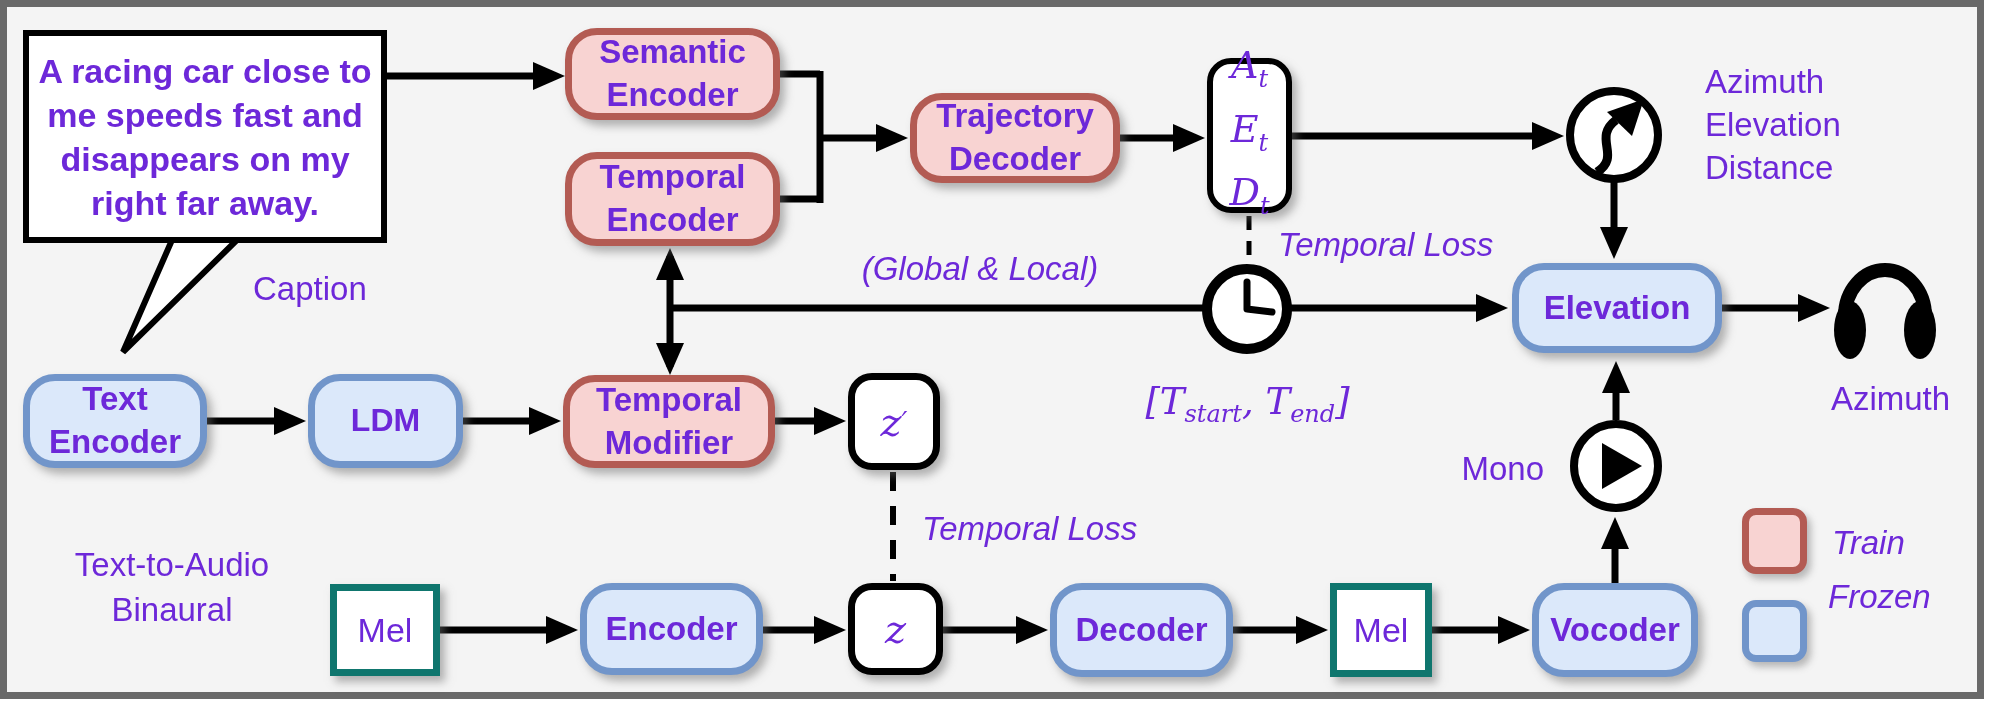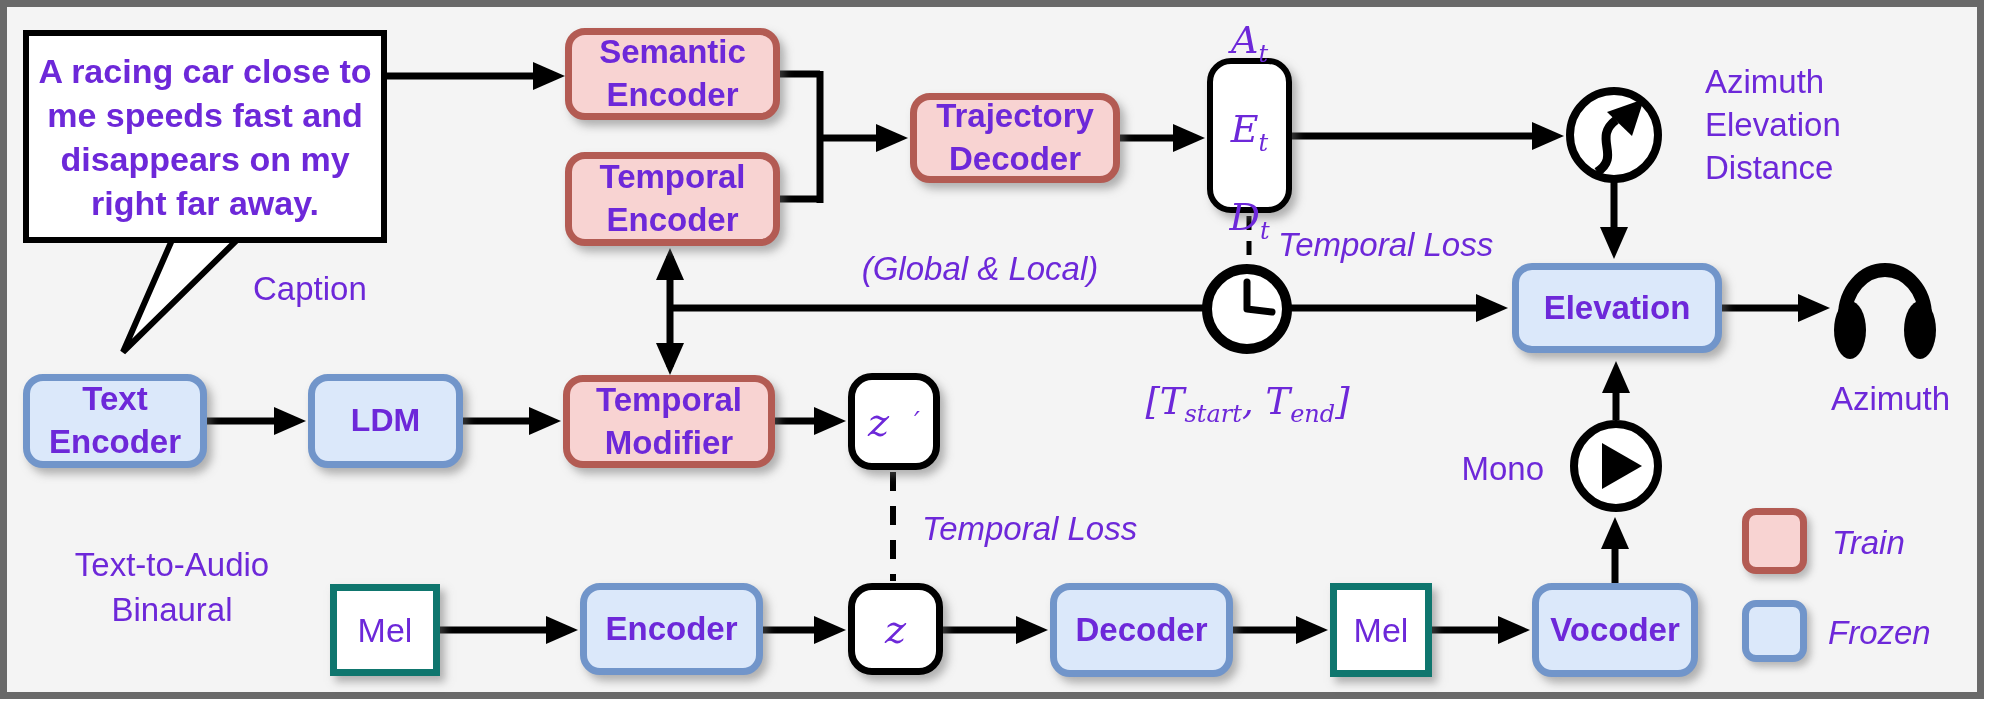--- a/index.html
+++ b/index.html
@@ -2,25 +2,25 @@
 <html><head>
 <meta charset="utf-8">
 <style>
   html,body{margin:0;padding:0;background:#ffffff;}
   #stage{position:relative;width:1998px;height:702px;background:#ffffff;overflow:hidden;
          font-family:"Liberation Sans",sans-serif;color:#6d28d9;}
   #frame{position:absolute;left:0;top:0;width:1984px;height:699px;box-sizing:border-box;
          border:7px solid #696969;background:#f4f4f4;}
   #layer{position:absolute;left:0;top:0;width:1998px;height:702px;}
   .box{position:absolute;box-sizing:border-box;display:flex;align-items:center;justify-content:center;
-       text-align:center;font-weight:bold;font-size:33px;line-height:1.3;border-radius:20px;
+       text-align:center;font-weight:bold;font-size:33px;line-height:1.3;border-radius:32px;
        box-shadow:5px 6px 8px rgba(110,110,110,.5);}
   .red{background:#f8d3d2;border:7px solid #b35b53;}
   .blue{background:#dbe8fa;border:7px solid #7195ca;}
-  .whitebox{background:#ffffff;border:7px solid #000;border-radius:24px;gap:25px;}
+  .whitebox{background:#ffffff;border:7px solid #000;border-radius:24px;}
   .mel{background:#ffffff;border:7px solid #0f766e;border-radius:0;font-weight:normal;font-size:34px;}
   .math{font-family:"DejaVu Serif",serif;font-style:italic;font-weight:normal;}
   .txt{position:absolute;font-size:33px;line-height:1.3;}
   .italic{font-style:italic;}
   .center{text-align:center;}
   sub.m{font-size:24px;font-style:italic;}
   sup.m{font-size:26px;}
   .bubble{position:absolute;left:23px;top:30px;width:364px;height:213px;box-sizing:border-box;
           background:#fff;border:6px solid #000;display:flex;align-items:center;justify-content:center;
           text-align:center;font-weight:bold;font-size:34px;line-height:44px;padding:4px 8px;}
@@ -176,14 +176,14 @@
   <div class="box mel" style="left:330px;top:584px;width:110px;height:92px;">Mel</div>
   <div class="box blue" style="left:580px;top:583px;width:183px;height:92px;">Encoder</div>
   <div class="box whitebox math" style="left:848px;top:583px;width:95px;height:92px;font-size:40px;">z</div>
   <div class="box blue" style="left:1050px;top:583px;width:183px;height:94px;">Decoder</div>
   <div class="box mel" style="left:1330px;top:583px;width:102px;height:94px;">Mel</div>
   <div class="box blue" style="left:1532px;top:583px;width:166px;height:94px;">Vocoder</div>
 
   <div class="swatch sw-red" style="left:1742px;top:508px;width:65px;height:66px;"></div>
   <div class="txt italic" style="left:1832px;top:522px;">Train</div>
   <div class="swatch sw-blue" style="left:1742px;top:600px;width:65px;height:62px;"></div>
-  <div class="txt italic" style="left:1828px;top:612px;">Frozen</div>
+  <div class="txt italic" style="left:1828px;top:576px;">Frozen</div>
 </div>
 
 </body></html>

